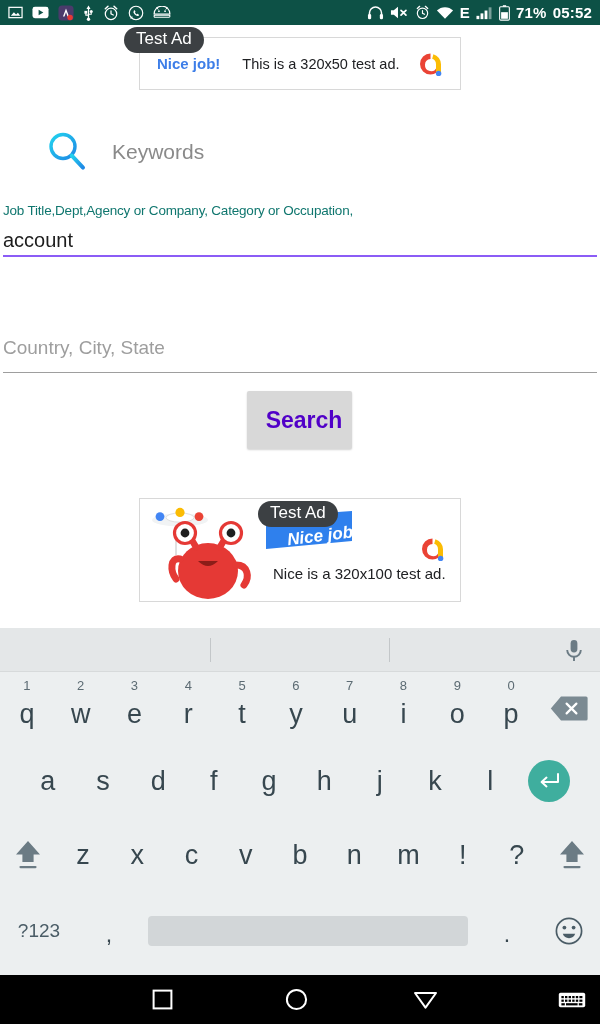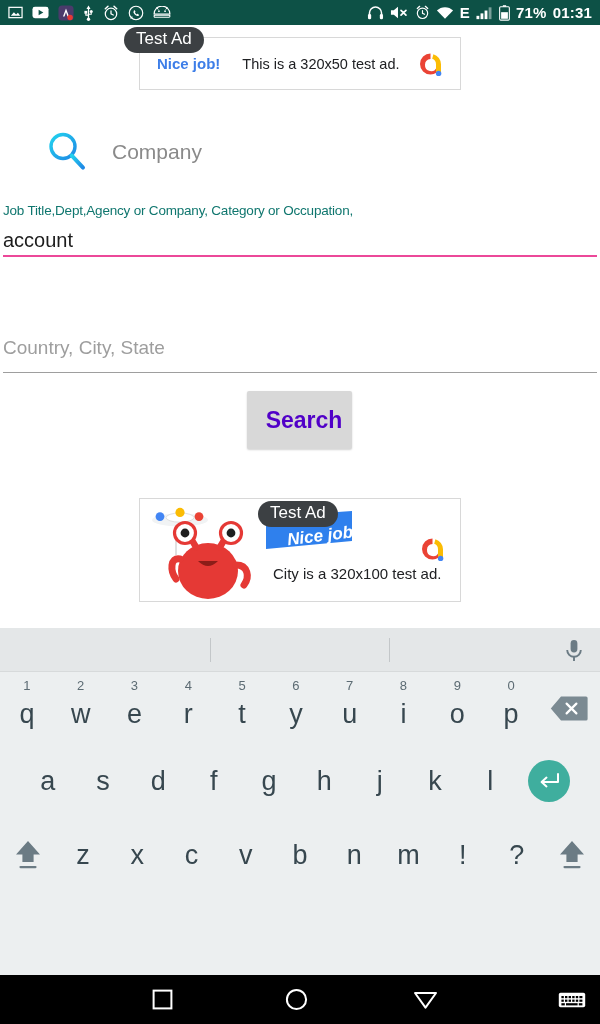--- a/index.html
+++ b/index.html
@@ -161,21 +161,21 @@
     font-size: 13.5px;
     letter-spacing: -0.2px;
     white-space: nowrap;
   }
   #kw-input {
     position: absolute;
     left: 3px; top: 176px;
     width: 594px;
     height: 56px;
     border: none;
-    border-bottom: 2px solid #ec4899;
+    border-bottom: 2px solid #8b5cf6;
     background: transparent;
     box-sizing: border-box;
     font-family: "Liberation Sans", sans-serif;
     font-size: 20px;
     color: #1d1d1d;
     padding: 28px 0 4px 0;
     outline: none;
   }
   #loc-input {
     position: absolute;
@@ -434,21 +434,21 @@
       <rect x="4.8" y="7.4" width="3" height="6.1" fill="#fff"></rect>
       <rect x="9.1" y="4.4" width="3" height="9.1" fill="#fff"></rect>
       <rect x="13.4" y="1" width="3" height="12.5" fill="#fff" opacity="0.45"></rect>
     </svg>
     <svg class="sb-icon" width="11" height="16" viewBox="0 0 12 17">
       <rect x="4.2" y="0" width="3.6" height="1.7" fill="#fff"></rect>
       <rect x="0.7" y="1.7" width="10.6" height="14.6" rx="1.2" fill="none" stroke="#fff" stroke-width="1.2"></rect>
       <rect x="2.3" y="7.6" width="7.4" height="7.2" fill="#fff"></rect>
     </svg>
     <span class="sb-text">71%</span>
-    <span class="sb-text">01:31</span>
+    <span class="sb-text">05:52</span>
   </div>
 </div>
 
 <div id="content">
 
   <div id="ad-top" class="ad-banner">
     <span id="ad-top-nicejob">Nice job!</span>
     <span id="ad-top-text">This is a 320x50 test ad.</span>
     <svg class="admob-logo" width="30" height="30" viewBox="0 0 30 30">
       <path d="M14.5 4.5 a10.5 10.5 0 1 0 0 21 a10.5 10.5 0 0 0 6.2 -2 l0 -5.6 a6 6 0 1 1 -6.2 -7.8 Z" fill="#ea4335"></path>
@@ -462,21 +462,21 @@
     <svg width="46" height="46" viewBox="0 0 46 46">
       <defs>
         <linearGradient id="magGrad" x1="0" y1="0" x2="1" y2="1">
           <stop offset="0%" stop-color="#22d3ee"></stop>
           <stop offset="100%" stop-color="#1e88e5"></stop>
         </linearGradient>
       </defs>
       <circle cx="19" cy="17.5" r="12" fill="none" stroke="url(#magGrad)" stroke-width="3.4"></circle>
       <path d="M27.8 26.6 L39 38.6" stroke="url(#magGrad)" stroke-width="4" stroke-linecap="round"></path>
     </svg>
-    <span class="field-label">Company</span>
+    <span class="field-label">Keywords</span>
   </div>
   <div id="kw-hint">Job Title,Dept,Agency or Company, Category or Occupation,</div>
   <input id="kw-input" type="text" value="account" style="">
 
   <input id="loc-input" type="text" placeholder="Country, City, State" style="">
 
   <button id="search-button">Search</button>
 
   <div id="ad-bottom" class="ad-banner">
     <svg id="ad-bottom-monster" width="118" height="98" viewBox="0 0 118 98">
@@ -501,21 +501,21 @@
       <path d="M52 58 q10 10 20 0 Z" fill="#8c1d18"></path>
 
       <path d="M34 56 C24 54 24 68 30 76" stroke="#e53935" stroke-width="7" fill="none" stroke-linecap="round"></path>
       <path d="M90 62 C102 62 104 74 98 82" stroke="#e53935" stroke-width="7" fill="none" stroke-linecap="round"></path>
     </svg>
     <svg id="ad-bottom-flag" width="86" height="42" viewBox="0 0 86 42">
       <path d="M0 6 L86 0 L86 30 L0 38 Z" fill="#2f80ed"></path>
       <path d="M0 6 L0 38 L-0 38 Z" fill="#1c5fbf"></path>
     </svg>
     <span id="ad-bottom-nicejob">Nice job!</span>
-    <span id="ad-bottom-text">City is a 320x100 test ad.</span>
+    <span id="ad-bottom-text">Nice is a 320x100 test ad.</span>
     <svg id="ad-bottom-logo" width="30" height="30" viewBox="0 0 30 30">
       <path d="M14.5 4.5 a10.5 10.5 0 1 0 0 21 a10.5 10.5 0 0 0 6.2 -2 l0 -5.6 a6 6 0 1 1 -6.2 -7.8 Z" fill="#ea4335"></path>
       <path d="M17.4 5.2 a10.5 10.5 0 0 1 7.6 10 l0 9.5 l-5 0 l0 -9.5 a5.9 5.9 0 0 0 -3.8 -5.4 Z" fill="#fbbc04"></path>
       <circle cx="22.6" cy="24.4" r="2.7" fill="#4285f4"></circle>
     </svg>
     <div id="ad-bottom-badge" class="test-ad-badge">Test Ad</div>
   </div>
 </div>
 
 <div id="keyboard">
@@ -652,20 +652,34 @@
         <span>?</span>
       </div>
     <div class="shift-key">
       <svg width="28" height="34" viewBox="0 0 28 34">
         <path d="M14 3 L26 16.5 L19.6 16.5 L19.6 24 L8.4 24 L8.4 16.5 L2 16.5 Z" fill="#6b7b84"></path>
         <rect x="5.4" y="28" width="17.2" height="2.2" rx="1.1" fill="#6b7b84"></rect>
       </svg>
     </div>
   </div>
 
+  <div class="key-row" id="row-4">
+    <div class="sym-key">?123</div>
+    <div class="comma-key">,</div>
+    <div id="space-key"></div>
+    <div class="period-key">.</div>
+    <div id="emoji-key">
+      <svg width="30" height="30" viewBox="0 0 30 30">
+        <circle cx="15" cy="15" r="12.6" fill="none" stroke="#4a5c66" stroke-width="1.7"></circle>
+        <circle cx="10.4" cy="11.6" r="1.9" fill="#4a5c66"></circle>
+        <circle cx="19.6" cy="11.6" r="1.9" fill="#4a5c66"></circle>
+        <path d="M8.8 17.8 a6.6 6.6 0 0 0 12.4 0 Z" fill="#4a5c66"></path>
+      </svg>
+    </div>
+  </div>
 </div>
 
 <div id="nav-bar">
   <div class="nav-btn" id="nav-recents">
     <svg width="21" height="21" viewBox="0 0 21 21">
       <rect x="1.6" y="1.6" width="17.8" height="17.8" fill="none" stroke="#ffffff" stroke-width="2"></rect>
     </svg>
   </div>
   <div class="nav-btn" id="nav-home">
     <svg width="23" height="23" viewBox="0 0 23 23">

